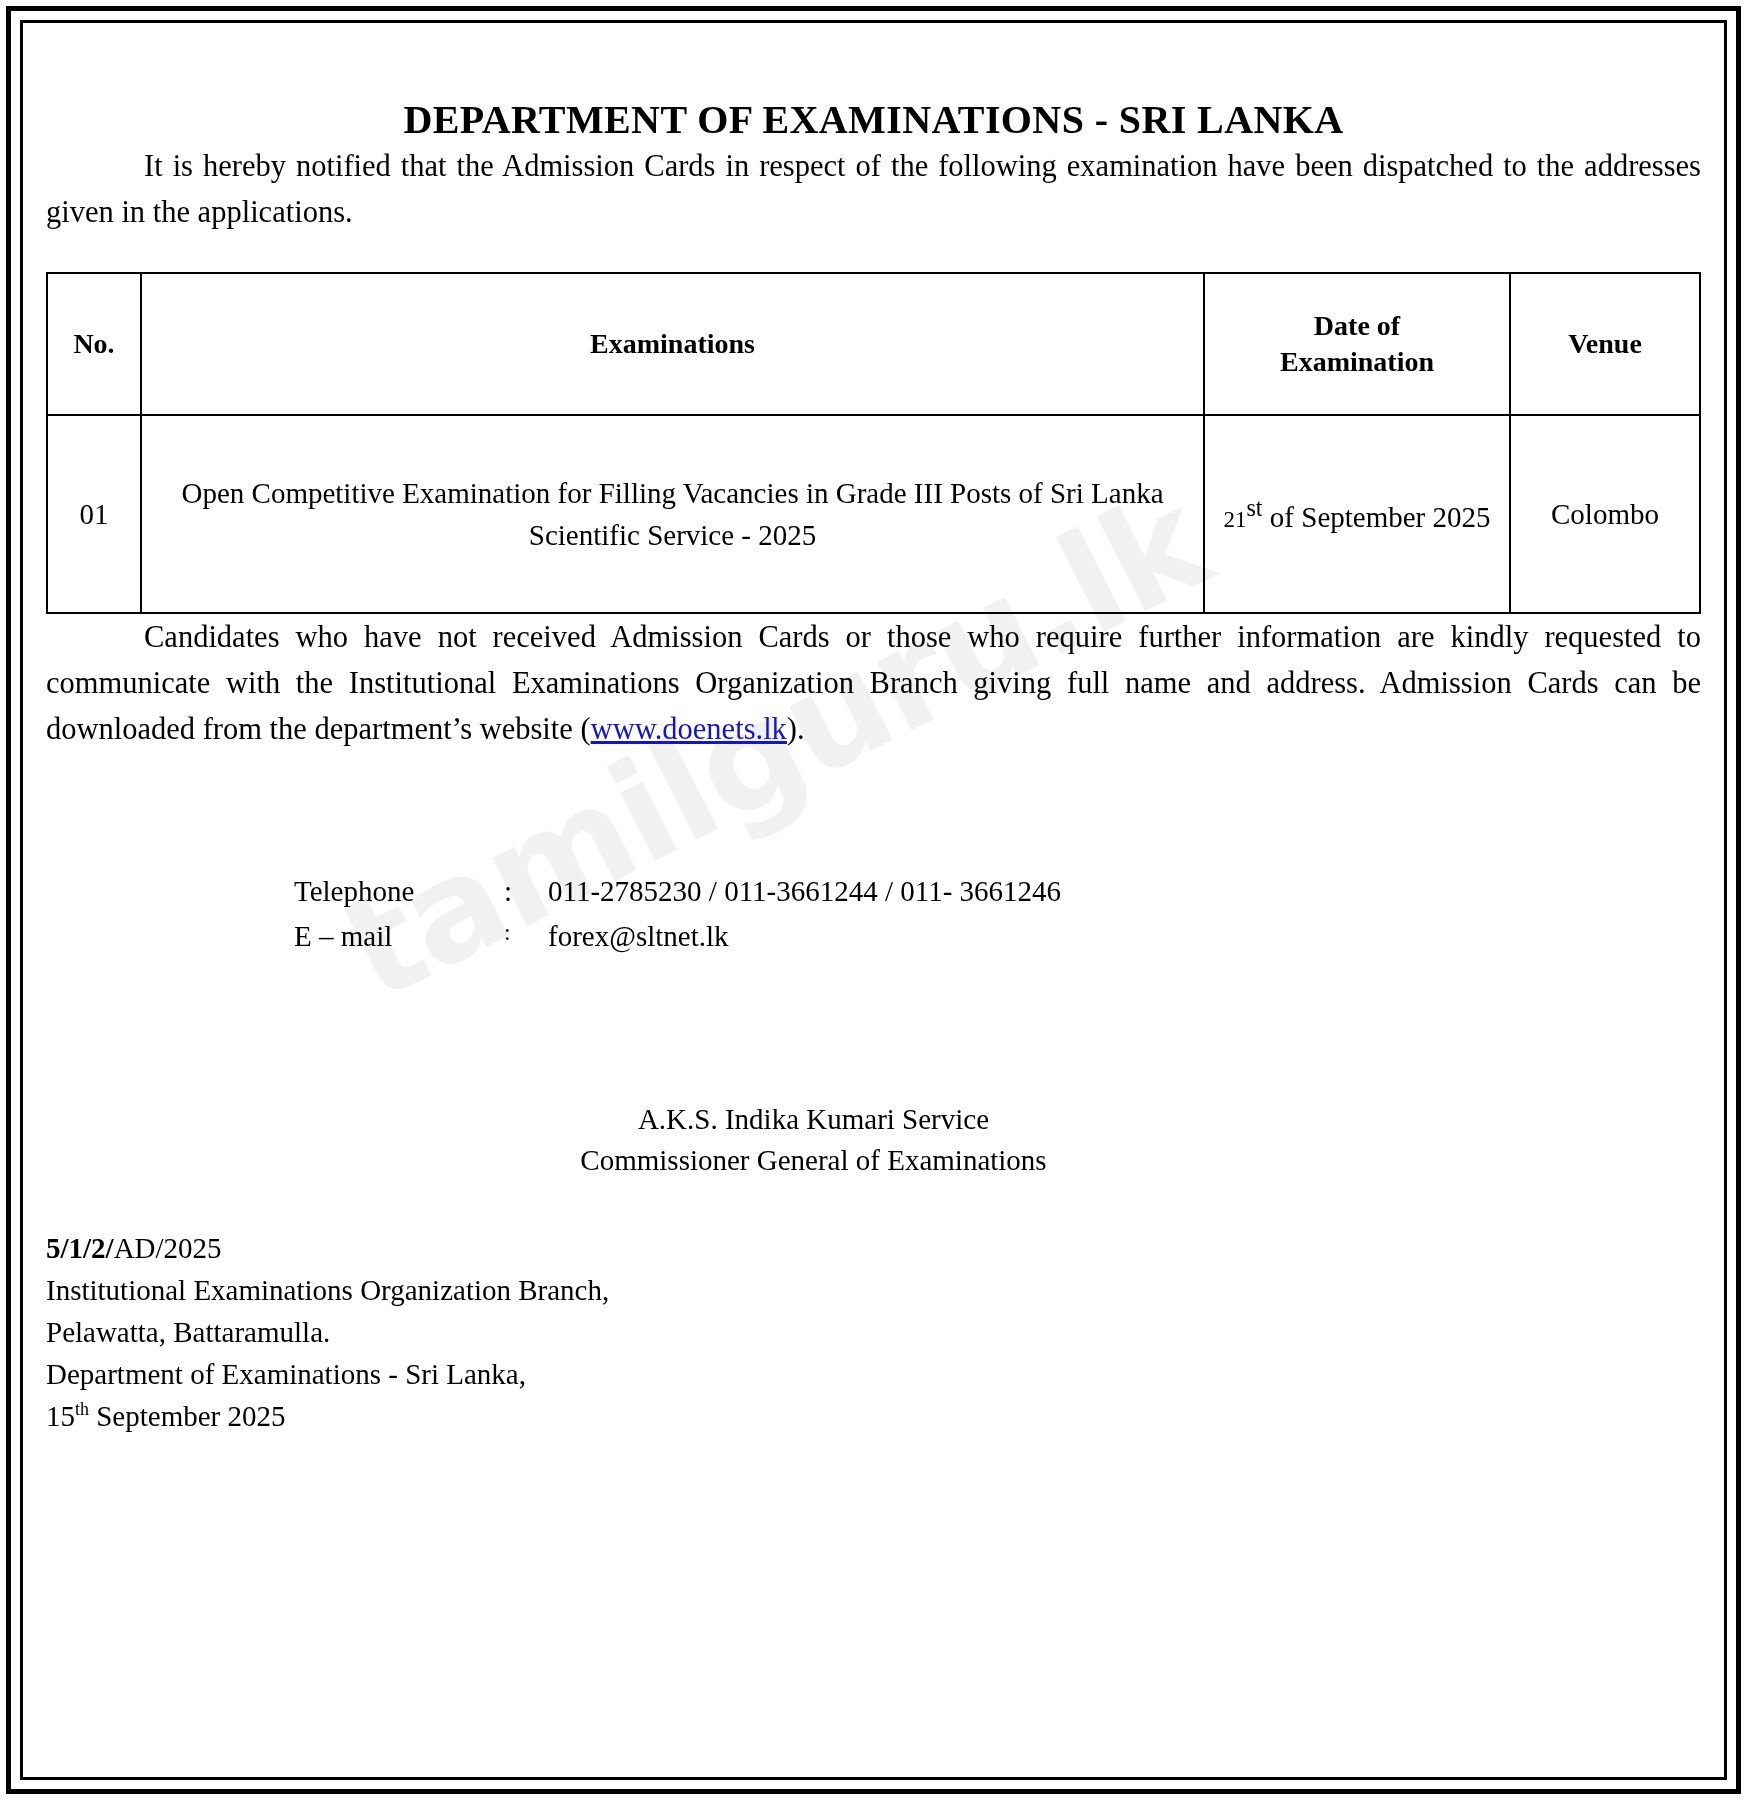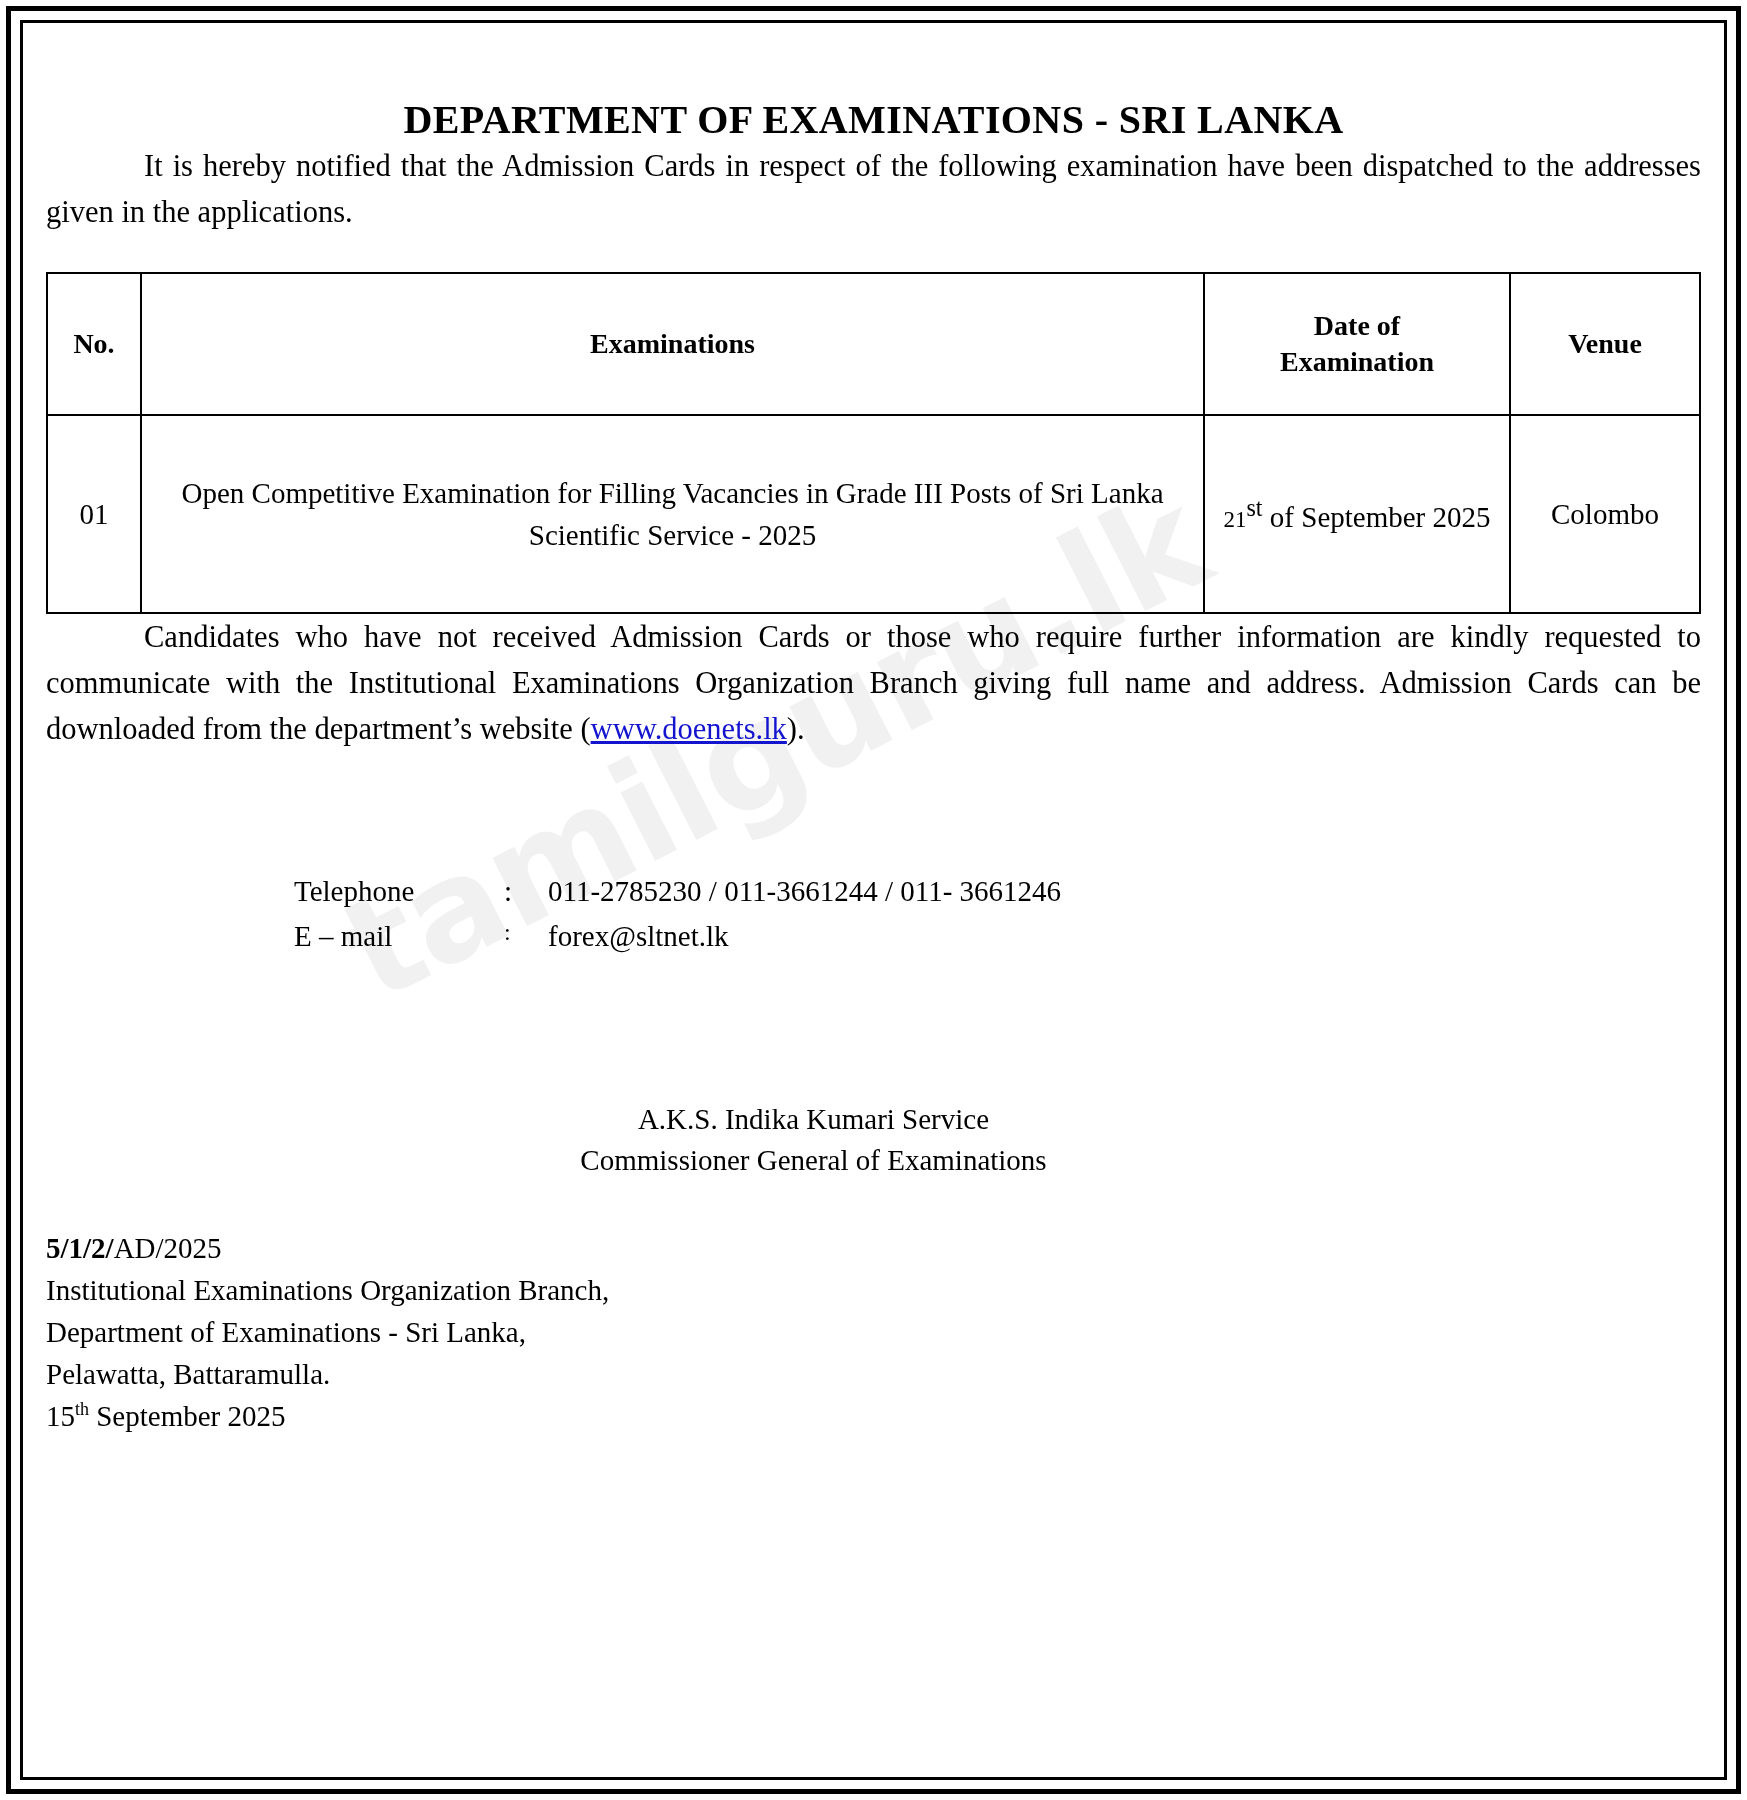--- a/index.html
+++ b/index.html
@@ -241,20 +241,20 @@
       </div>
 
       <div class="signature">
         <div>A.K.S. Indika Kumari Service</div>
         <div>Commissioner General of Examinations</div>
       </div>
 
       <div class="footer">
         <div class="ref"><b>5/1/2/</b><span>AD/2025</span></div>
         <div>Institutional Examinations Organization Branch,</div>
+        <div>Pelawatta,  Battaramulla.</div>
         <div>Department of Examinations - Sri Lanka,</div>
-        <div>Pelawatta,  Battaramulla.</div>
         <div class="date-line"><span>15</span><sup>th</sup> <span>September 2025</span></div>
       </div>
 
     </div>
   </div>
 </div>
 
 </body></html>

